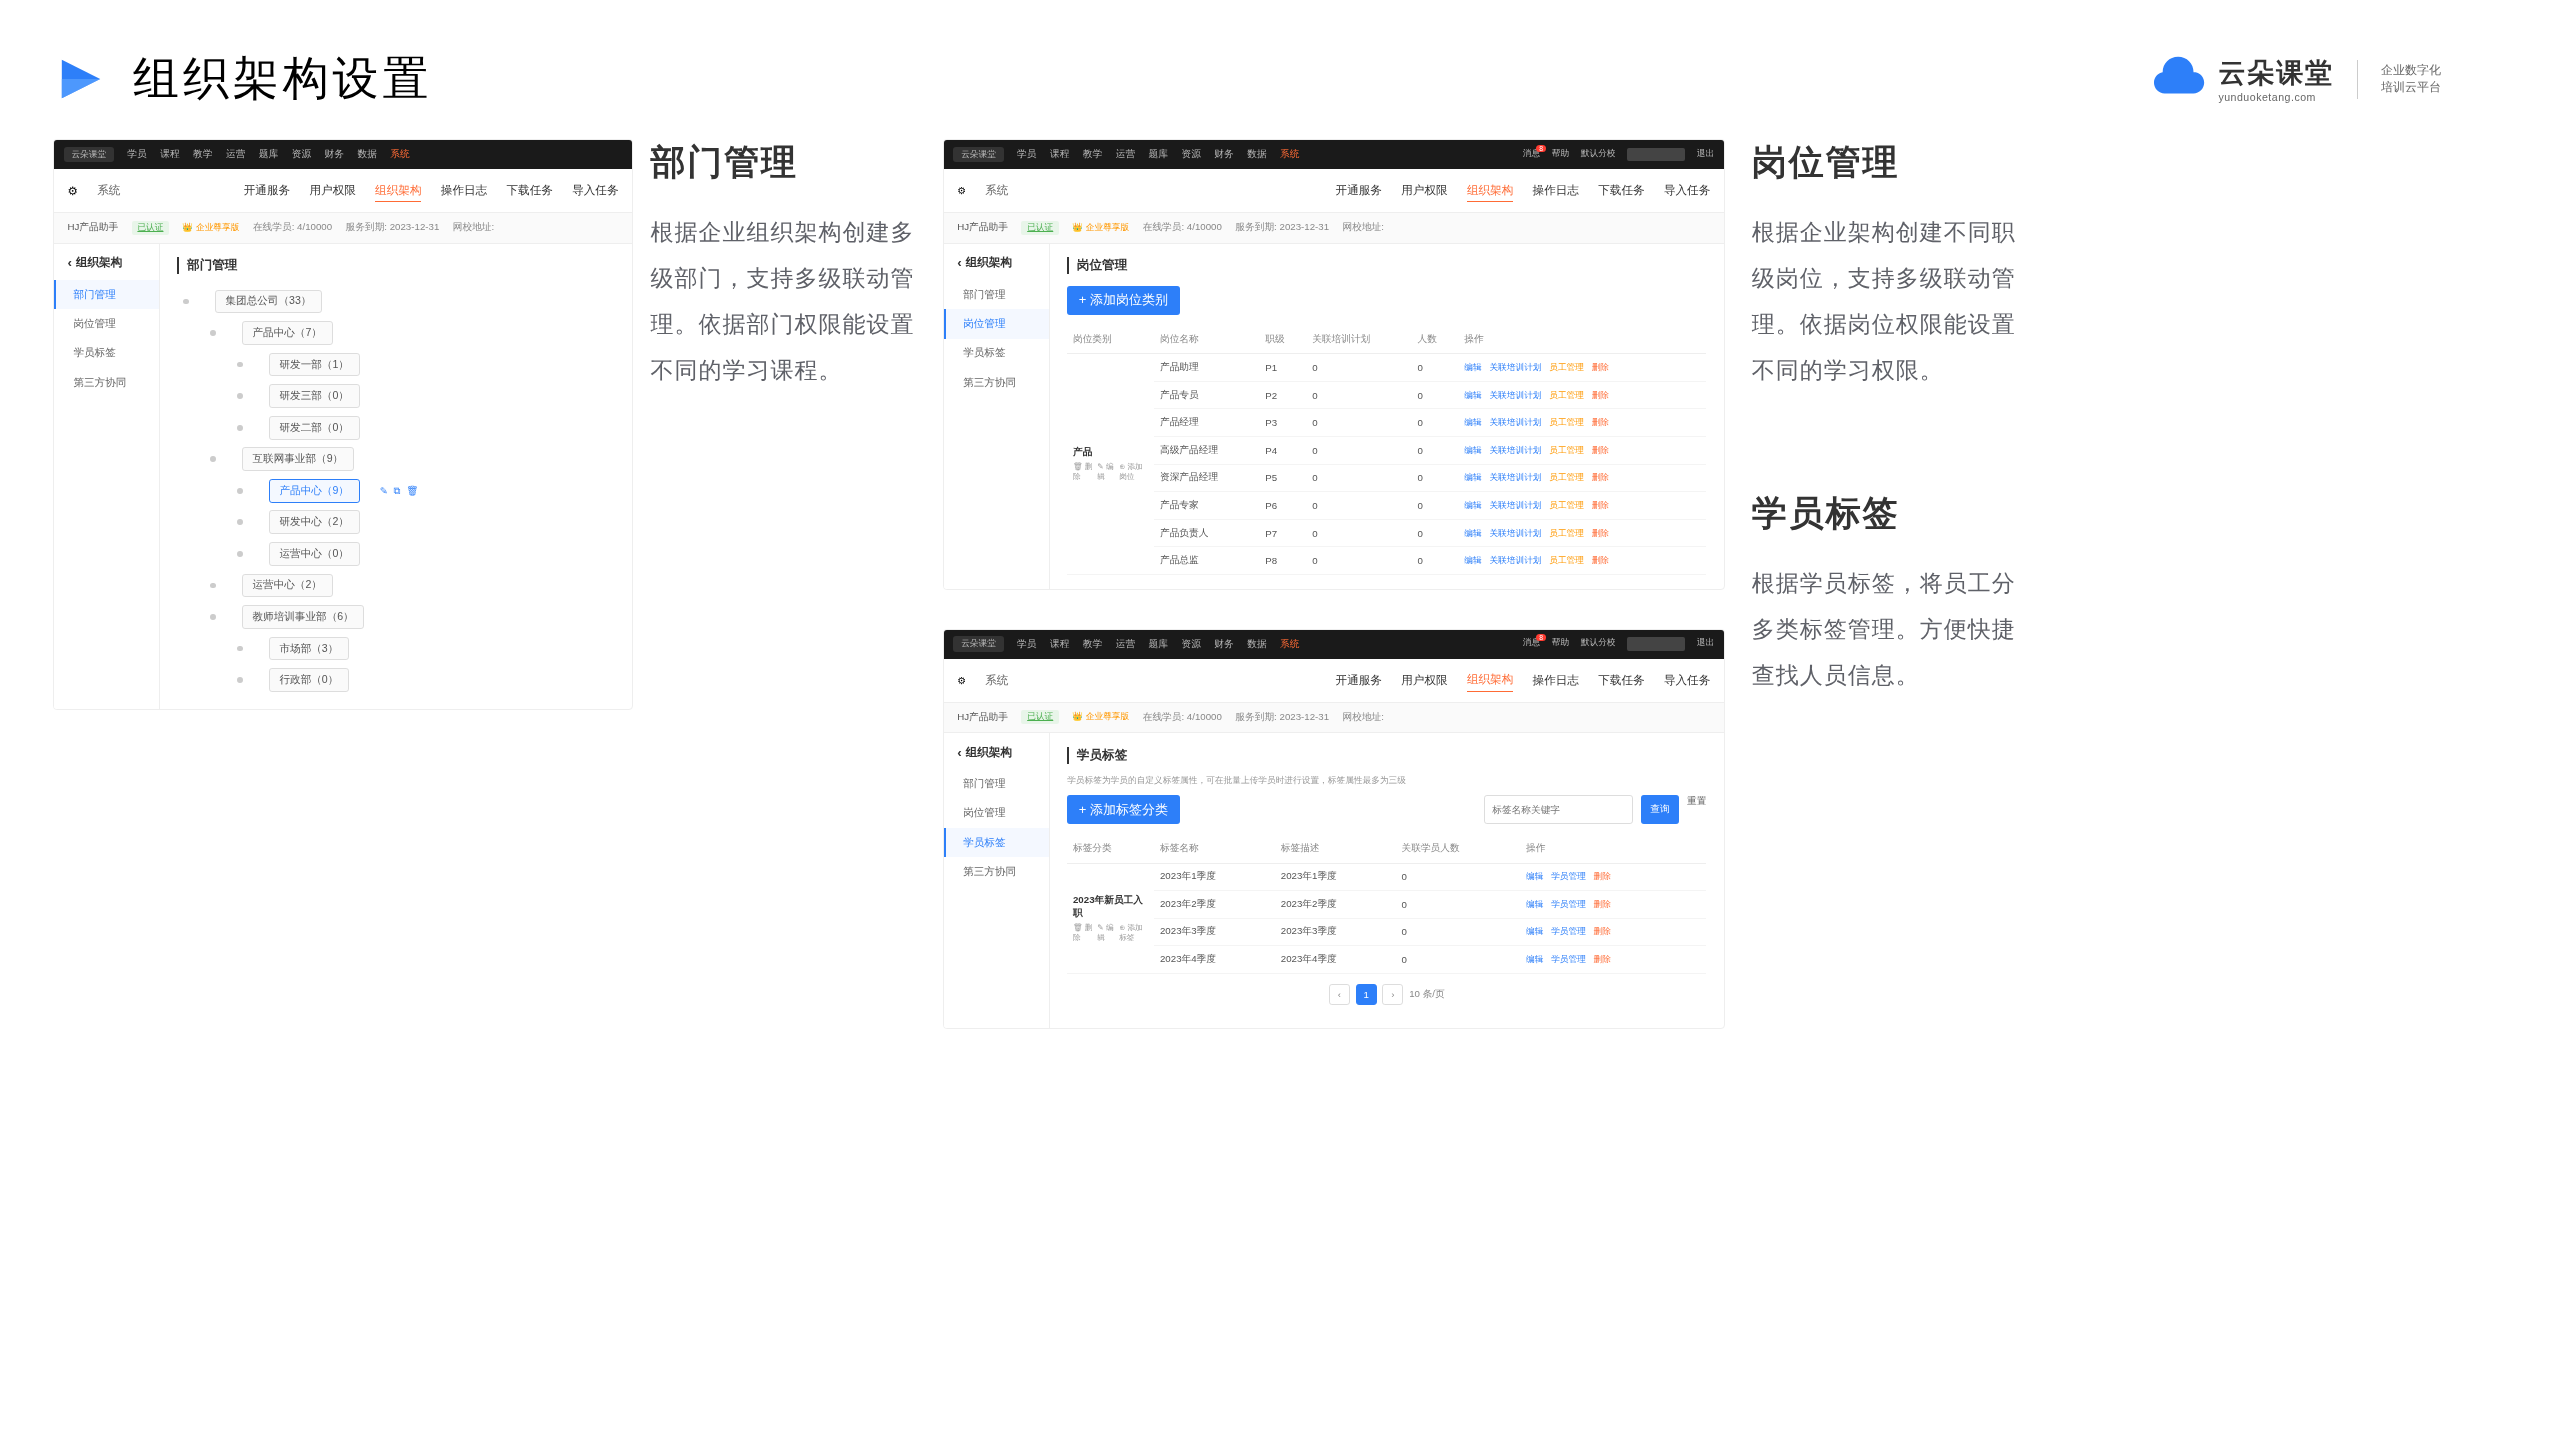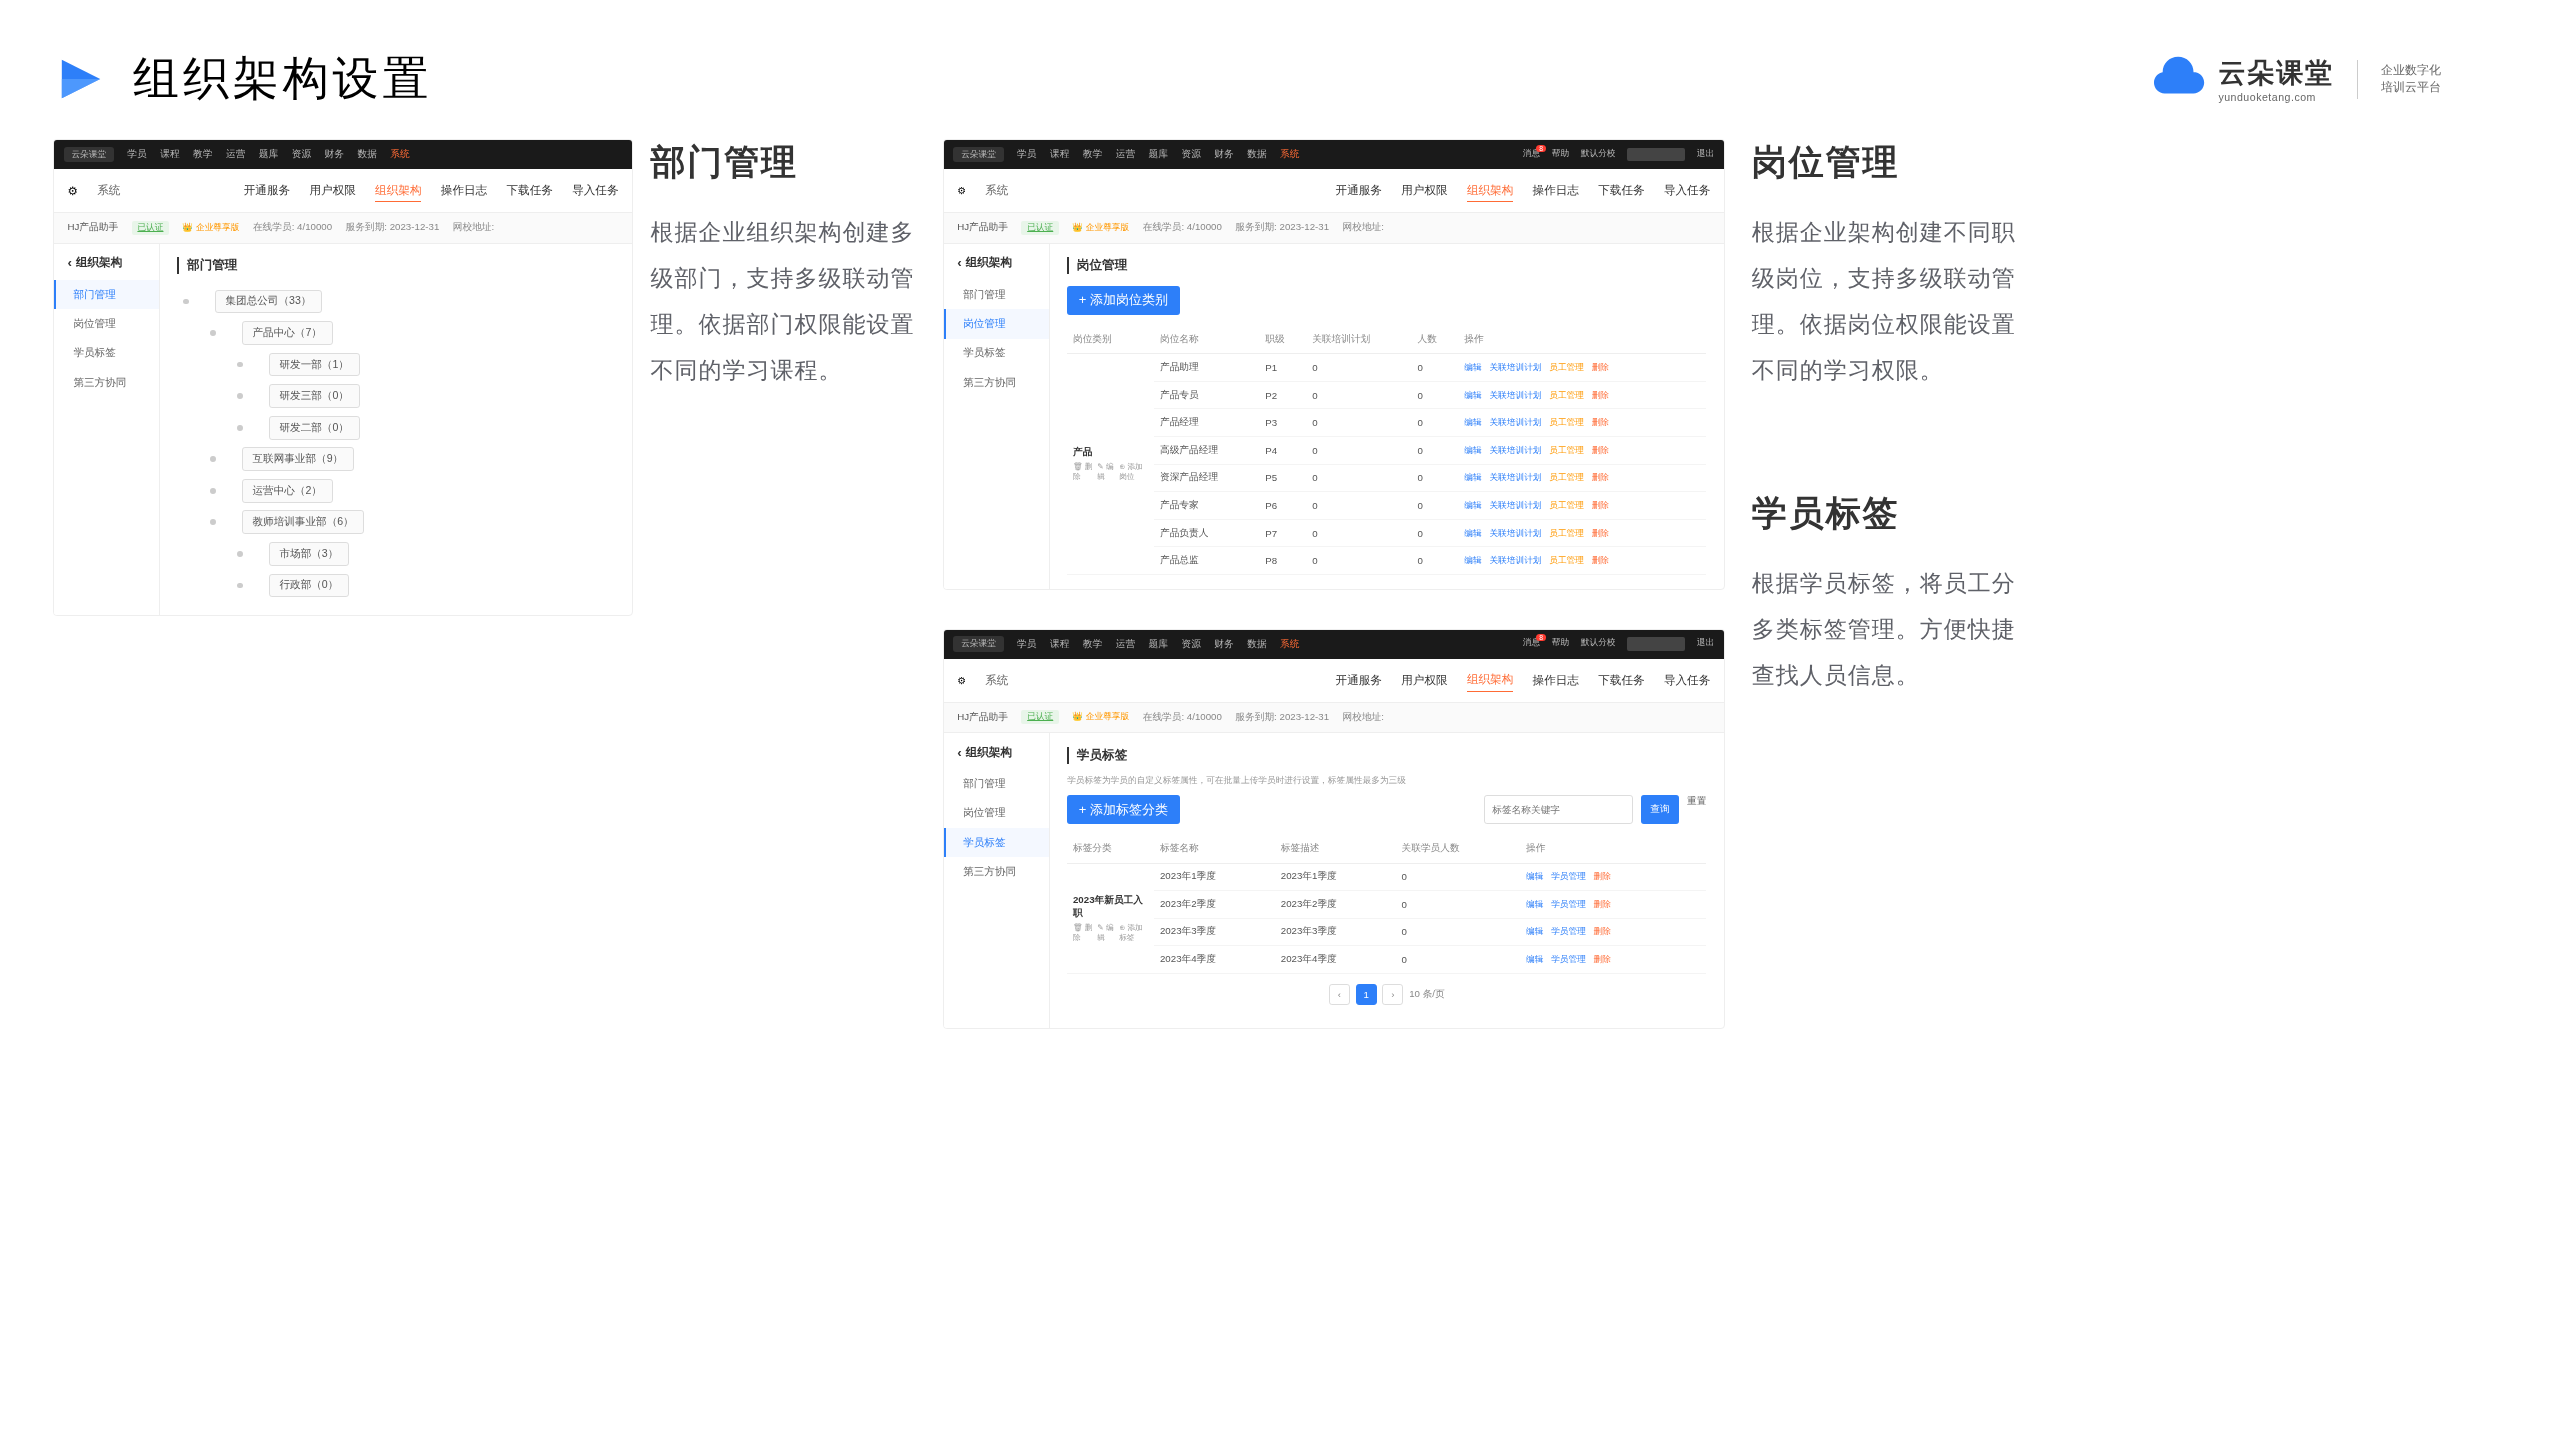--- a/index.html
+++ b/index.html
@@ -200,20 +200,39 @@
                   <span class="box">研发三部（0）</span>
                 </div>
                 <div class="tree-node">
                   <span class="tree-dot"></span>
                   <span class="box">研发二部（0）</span>
                 </div>
               </div>
               <div class="tree-node">
                 <span class="tree-dot"></span>
                 <span class="box">互联网事业部（9）</span>
+              </div>
+              <div class="tree-children">
+                <div class="tree-node sel">
+                  <span class="tree-dot"></span>
+                  <span class="box">产品中心（9）</span>
+                  <span class="tree-row-actions">
+                    <span class="tree-icn">✎</span>
+                    <span class="tree-icn">⧉</span>
+                    <span class="tree-icn">🗑</span>
+                  </span>
+                </div>
+                <div class="tree-node">
+                  <span class="tree-dot"></span>
+                  <span class="box">研发中心（2）</span>
+                </div>
+                <div class="tree-node">
+                  <span class="tree-dot"></span>
+                  <span class="box">运营中心（0）</span>
+                </div>
               </div>
               <div class="tree-node">
                 <span class="tree-dot"></span>
                 <span class="box">运营中心（2）</span>
               </div>
               <div class="tree-node">
                 <span class="tree-dot"></span>
                 <span class="box">教师培训事业部（6）</span>
               </div>
               <div class="tree-children">

